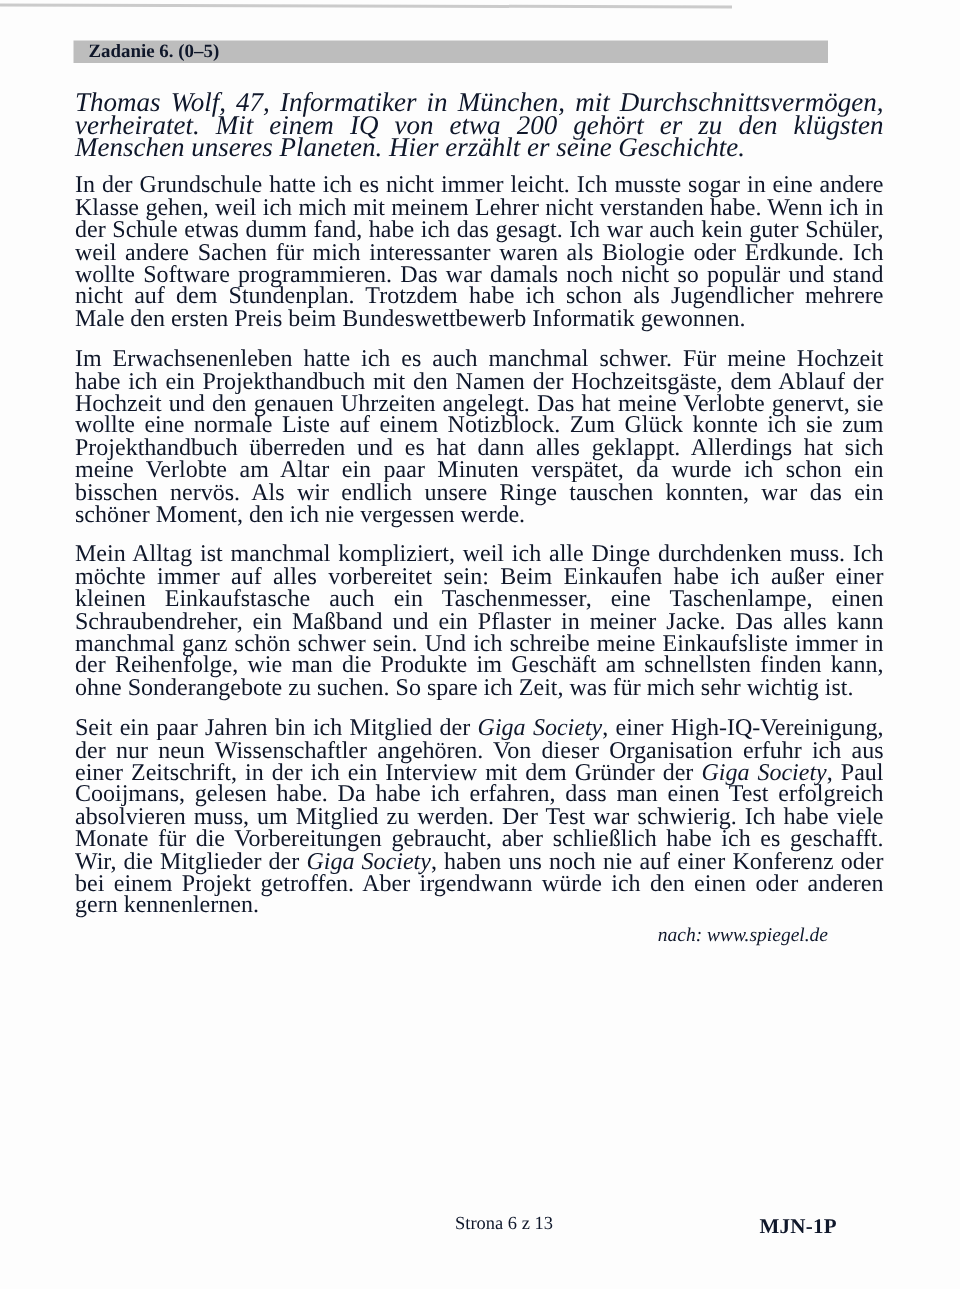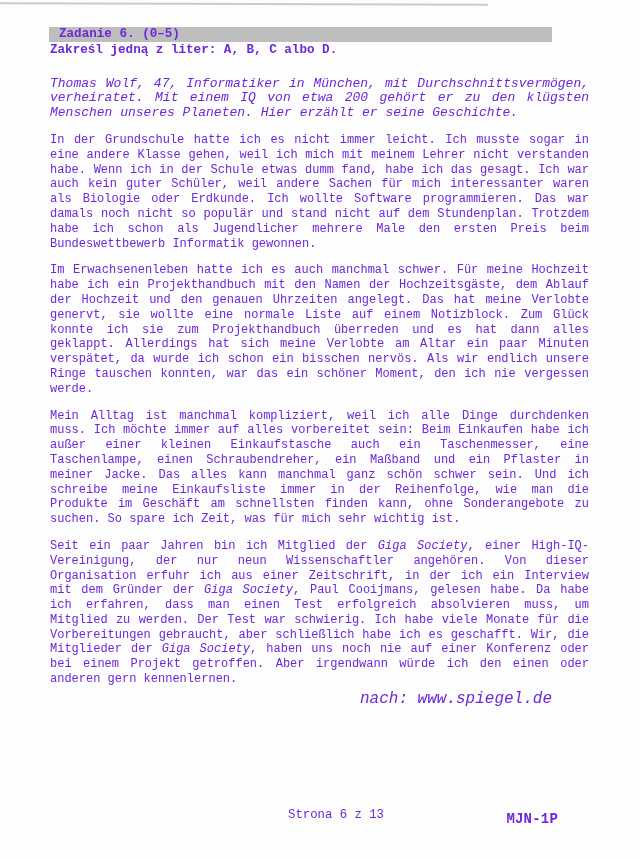--- a/index.html
+++ b/index.html
@@ -5,22 +5,22 @@
   html, body {
     margin: 0;
     padding: 0;
     background: #ffffff;
   }
   .page {
     position: relative;
     width: 640px;
     height: 859px;
     background: #fdfdfd;
-    font-family: Liberation Mono, monospace;
-    color: #6d28d9;
+    font-family: Liberation Serif, serif;
+    color: #0f172a;
     overflow: hidden;
   }
   .scan-artifact {
     position: absolute;
     top: 3px;
     left: 0;
     width: 488px;
     height: 2px;
     background: #cbcbcb;
     transform: rotate(0.15deg);
@@ -54,37 +54,37 @@
   .title {
     font-size: 12.8px;
     font-weight: normal;
     text-align: center;
     letter-spacing: 0.3px;
     margin: 30px 0 0 0;
   }
   .intro {
     font-style: italic;
     text-align: justify;
-    font-size: 13px;
+    font-size: 18px;
     line-height: 14.8px;
     margin: 19px 0 0 0;
   }
   .para {
     text-align: justify;
-    font-size: 12px;
+    font-size: 16px;
     line-height: 14.8px;
     margin: 12px 0 0 0;
   }
   .para .it {
     font-style: italic;
   }
   .source {
     text-align: right;
     font-style: italic;
-    font-size: 16px;
+    font-size: 13px;
     margin: 3px 37px 16px 0;
   }
   .footer-page {
     position: absolute;
     top: 808px;
     left: 16px;
     width: 640px;
     text-align: center;
     font-size: 12.3px;
   }
@@ -101,21 +101,20 @@
 <body>
 
 <div class="page">
   <div class="scan-artifact"></div>
 
   <div class="content">
     <div class="task-bar">
       <span>Zadanie 6. (0–5)</span>
     </div>
 
-    <p class="instr">Zakreśl jedną z liter: A, B, C albo D.</p>
 
 
     <p class="intro">Thomas Wolf, 47, Informatiker in München, mit Durchschnittsvermögen, verheiratet. Mit einem IQ von etwa 200 gehört er zu den klügsten Menschen unseres Planeten. Hier erzählt er seine Geschichte.</p>
 
     <p class="para">In der Grundschule hatte ich es nicht immer leicht. Ich musste sogar in eine andere Klasse gehen, weil ich mich mit meinem Lehrer nicht verstanden habe. Wenn ich in der Schule etwas dumm fand, habe ich das gesagt. Ich war auch kein guter Schüler, weil andere Sachen für mich interessanter waren als Biologie oder Erdkunde. Ich wollte Software programmieren. Das war damals noch nicht so populär und stand nicht auf dem Stundenplan. Trotzdem habe ich schon als Jugendlicher mehrere Male den ersten Preis beim Bundeswettbewerb Informatik gewonnen.</p>
     <p class="para">Im Erwachsenenleben hatte ich es auch manchmal schwer. Für meine Hochzeit habe ich ein Projekthandbuch mit den Namen der Hochzeitsgäste, dem Ablauf der Hochzeit und den genauen Uhrzeiten angelegt. Das hat meine Verlobte genervt, sie wollte eine normale Liste auf einem Notizblock. Zum Glück konnte ich sie zum Projekthandbuch überreden und es hat dann alles geklappt. Allerdings hat sich meine Verlobte am Altar ein paar Minuten verspätet, da wurde ich schon ein bisschen nervös. Als wir endlich unsere Ringe tauschen konnten, war das ein schöner Moment, den ich nie vergessen werde.</p>
     <p class="para">Mein Alltag ist manchmal kompliziert, weil ich alle Dinge durchdenken muss. Ich möchte immer auf alles vorbereitet sein: Beim Einkaufen habe ich außer einer kleinen Einkaufstasche auch ein Taschenmesser, eine Taschenlampe, einen Schraubendreher, ein Maßband und ein Pflaster in meiner Jacke. Das alles kann manchmal ganz schön schwer sein. Und ich schreibe meine Einkaufsliste immer in der Reihenfolge, wie man die Produkte im Geschäft am schnellsten finden kann, ohne Sonderangebote zu suchen. So spare ich Zeit, was für mich sehr wichtig ist.</p>
 
     <p class="para"><span>Seit ein paar Jahren bin ich Mitglied der </span><span class="it">Giga Society</span><span>, einer High-IQ-Vereinigung, der nur neun Wissenschaftler angehören. Von dieser Organisation erfuhr ich aus einer Zeitschrift, in der ich ein Interview mit dem Gründer der </span><span class="it">Giga Society</span><span>, Paul Cooijmans, gelesen habe. Da habe ich erfahren, dass man einen Test erfolgreich absolvieren muss, um Mitglied zu werden. Der Test war schwierig. Ich habe viele Monate für die Vorbereitungen gebraucht, aber schließlich habe ich es geschafft. Wir, die Mitglieder der </span><span class="it">Giga Society</span><span>, haben uns noch nie auf einer Konferenz oder bei einem Projekt getroffen. Aber irgendwann würde ich den einen oder anderen gern kennenlernen.</span></p>
 

